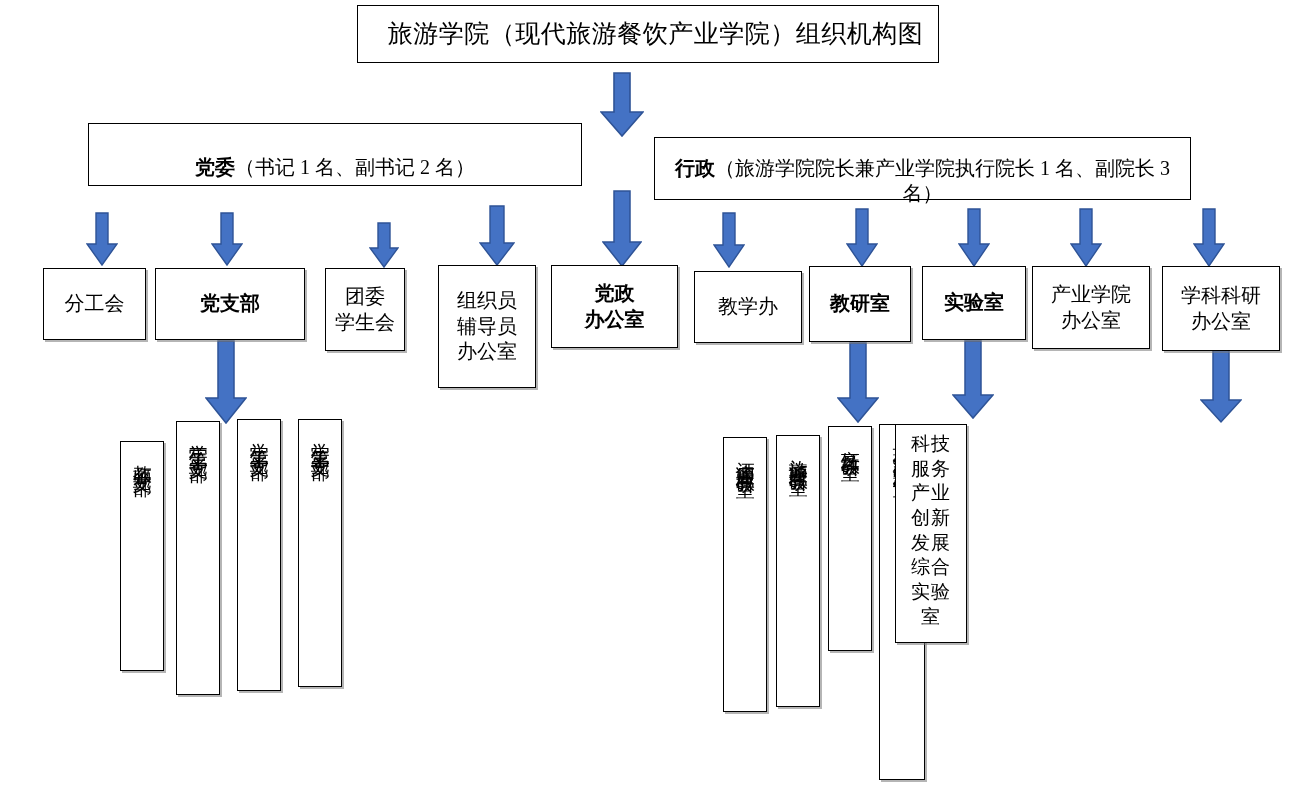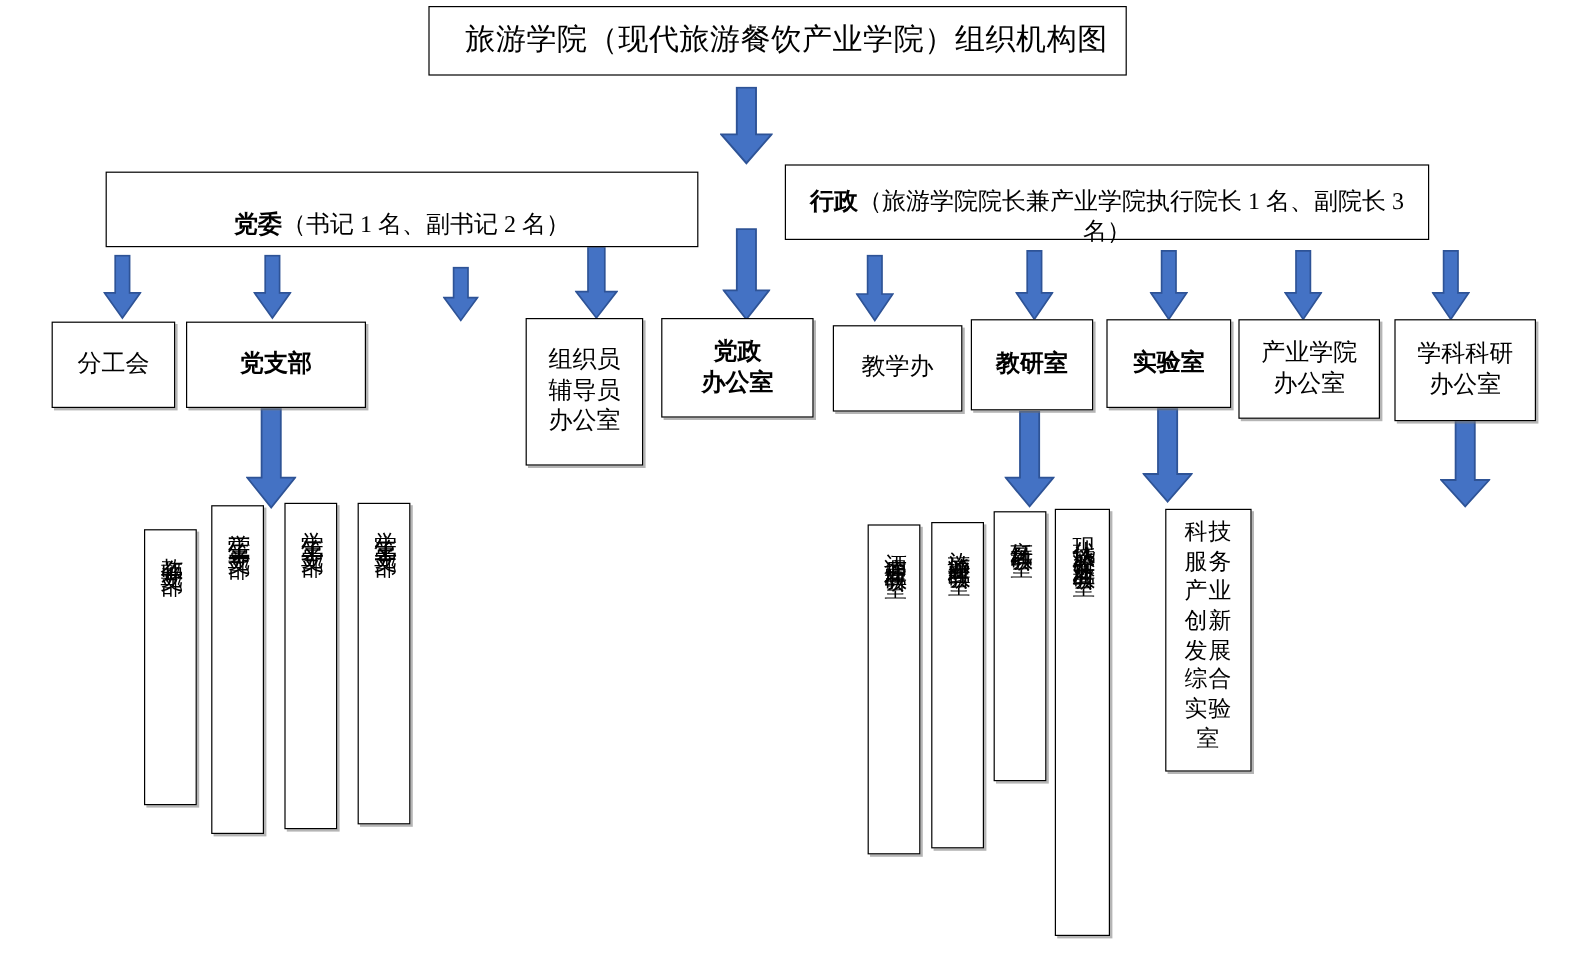--- a/index.html
+++ b/index.html
@@ -108,21 +108,21 @@
   <div class="box title-box" style="left:357px; top:5px; width:582px; height:58px;">
     <span>旅游学院（现代旅游餐饮产业学院）组织机构图</span>
   </div>
 
   <div class="arrow" style="left:600px; top:72px; width:44px; height:66px;">
     <svg viewBox="0 0 44 66" preserveAspectRatio="none">
       <polygon points="14,1 30,1 30,40 43,40 22,64 1,40 14,40" fill="#4472C4" stroke="#2E5396" stroke-width="1.6"></polygon>
     </svg>
   </div>
 
-  <div class="box level2-box" style="left:88px; top:143px; width:494px; height:63px;">
+  <div class="box level2-box" style="left:88px; top:123px; width:494px; height:63px;">
     <span>
       <span class="lead">党委</span><span>（书记 1 名、副书记 2 名）</span>
     </span>
   </div>
 
   <div class="box level2-box" style="left:654px; top:137px; width:537px; height:63px;">
     <span>
       <span class="lead">行政</span><span>（旅游学院院长兼产业学院执行院长 1 名、副院长 3 名）</span>
     </span>
   </div>
@@ -181,20 +181,24 @@
   </div>
 
   <div class="box level3-box shadowed" style="left:43px; top:268px; width:103px; height:72px;">
     <span>分工会</span>
   </div>
 
   <div class="box level3-box bold shadowed" style="left:155px; top:268px; width:150px; height:72px;">
     <span>党支部</span>
   </div>
 
+  <div class="box level3-box shadowed" style="left:325px; top:268px; width:80px; height:83px;">
+    <span>团委
+学生会</span>
+  </div>
 
   <div class="box level3-box shadowed" style="left:438px; top:265px; width:98px; height:123px;">
     <span>组织员
 辅导员
 办公室</span>
   </div>
 
   <div class="box level3-box bold shadowed" style="left:551px; top:265px; width:127px; height:83px;">
     <span>党政
 办公室</span>
@@ -271,21 +275,21 @@
   </div>
 
   <div class="vbox shadowed" style="left:828px; top:426px; width:44px; height:225px;">
     <span class="vtext">烹饪教研室</span>
   </div>
 
   <div class="vbox shadowed" style="left:879px; top:424px; width:46px; height:356px;">
     <span class="vtext">现代旅游餐饮产业教研室</span>
   </div>
 
-  <div class="wrapbox shadowed" style="left:971px; top:424px; width:72px; height:219px; letter-spacing:1px;text-align:center;">
+  <div class="wrapbox shadowed" style="left:895px; top:424px; width:72px; height:219px; letter-spacing:1px;text-align:center;">
     <span>科技
 服务
 产业
 创新
 发展
 综合
 实验
 室</span>
   </div>
 

